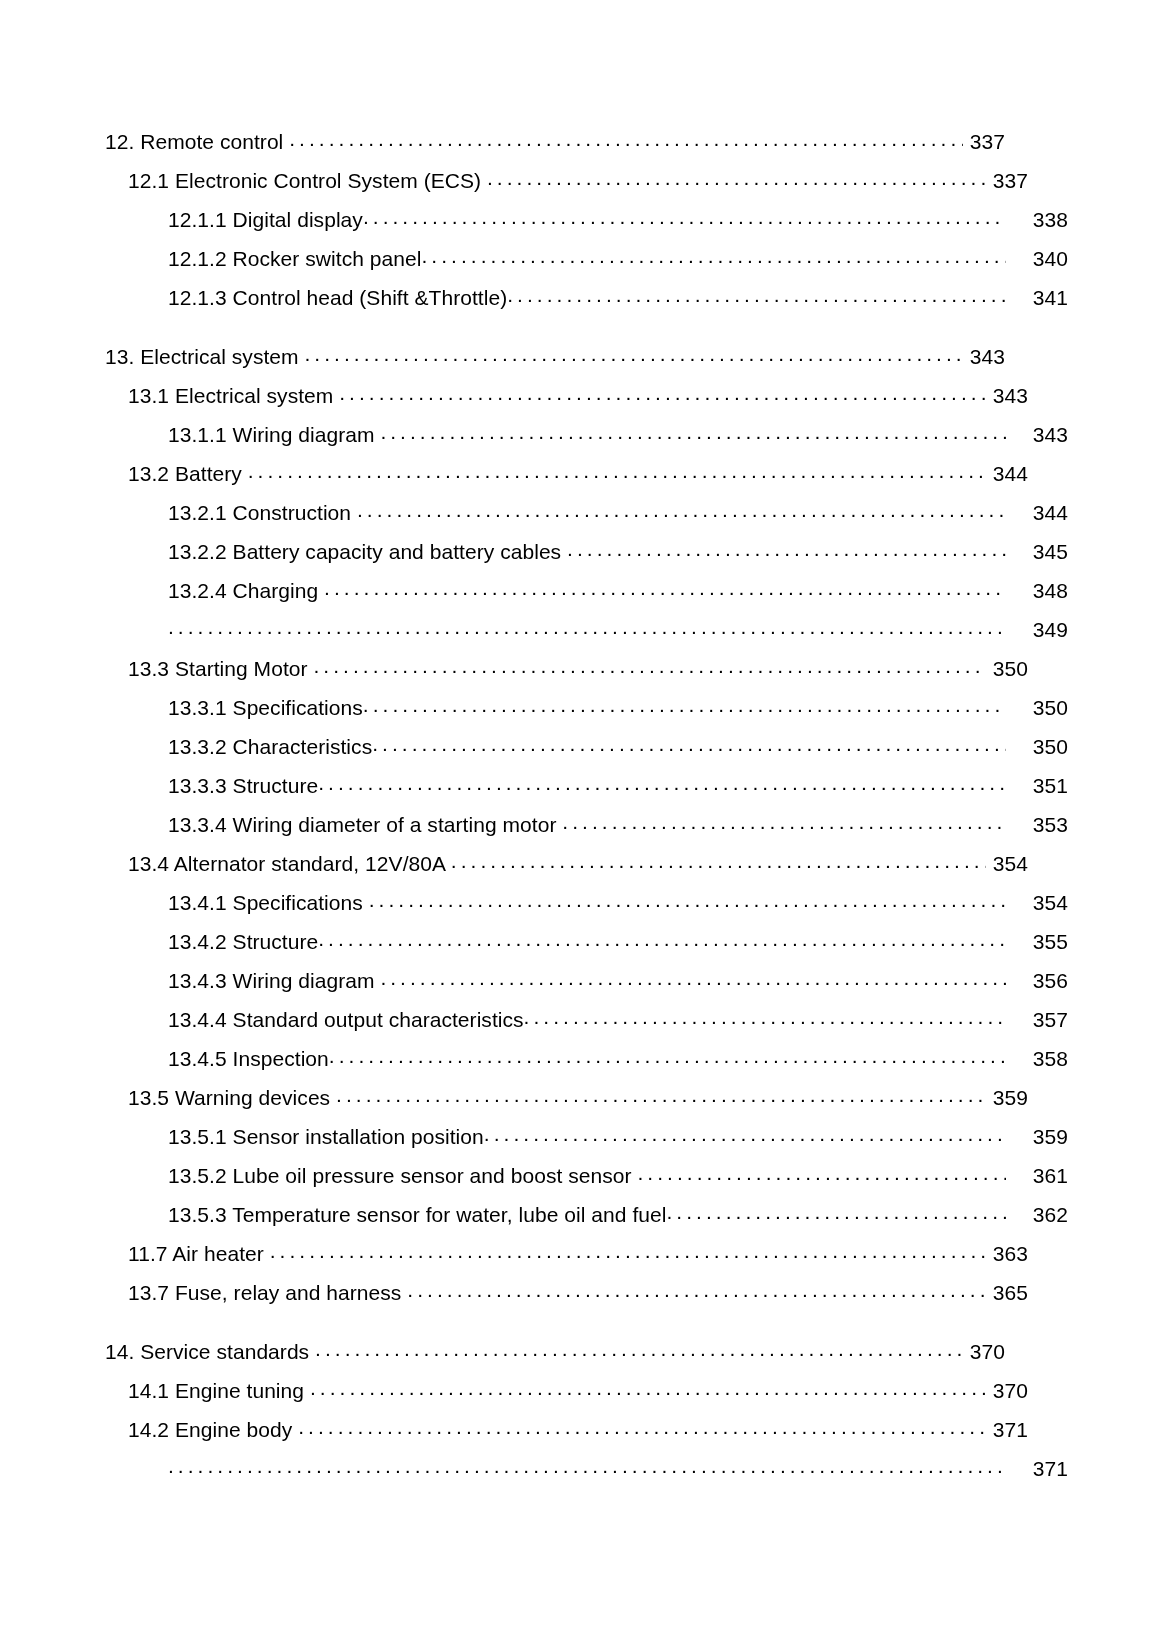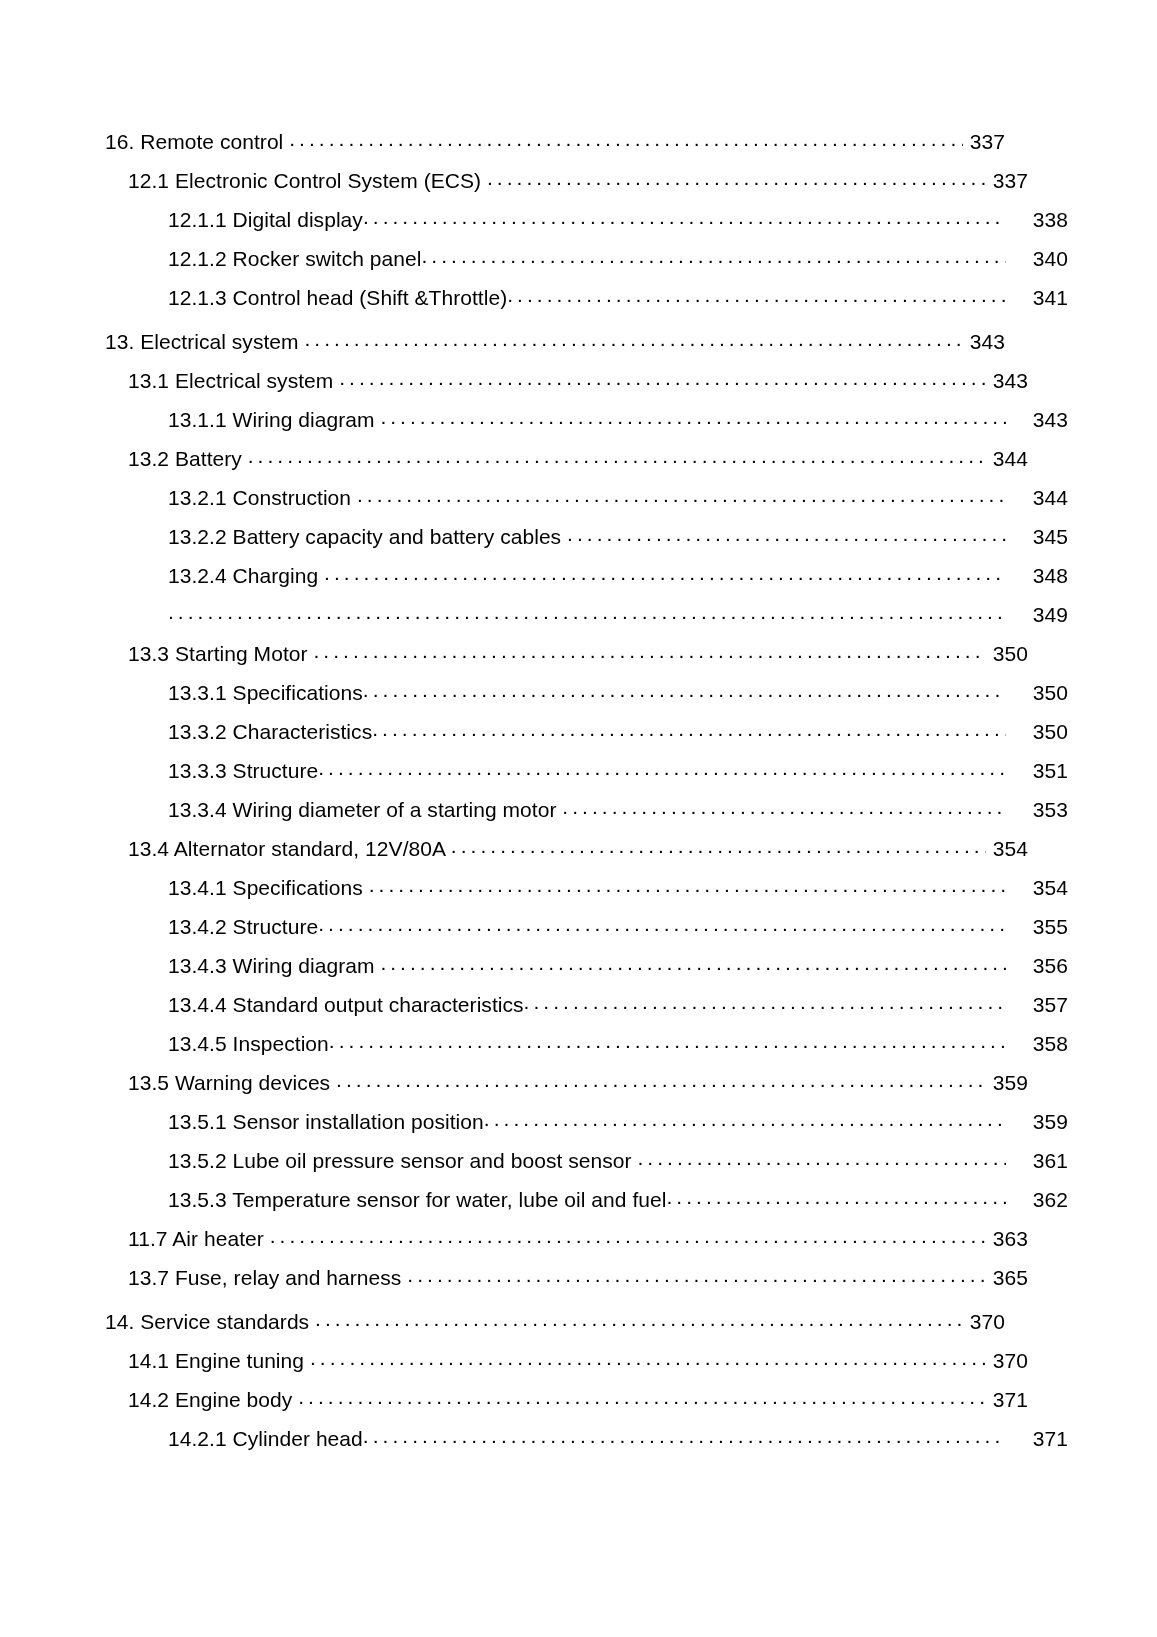--- a/index.html
+++ b/index.html
@@ -31,21 +31,21 @@
     align-items: baseline;
     width: 100%;
     font-size: 21px;
     line-height: 39px;
     height: 39px;
     white-space: nowrap;
     color: #000000;
   }
   
   .toc-entry.chapter-gap {
-    margin-top: 5px;
+    margin-top: 20px;
   }
   
   .toc-entry.level-1 { padding-left: 0px; }
   .toc-entry.level-2 { padding-left: 23px; }
   .toc-entry.level-3 { padding-left: 63px; }
 
   .entry-title {
     flex: 0 0 auto;
     letter-spacing: 0.05px;
   }
@@ -85,21 +85,21 @@
   .page-number.gap-before {
     margin-left: 20px;
   }
 </style>
 </head>
 <body>
 
 <div class="page">
   <div class="toc" id="toc-list">
       <div class="toc-entry level-1">
-        <span class="entry-title with-space">16. Remote control</span>
+        <span class="entry-title with-space">12. Remote control</span>
         <span class="leader"></span>
         <span class="page-number">337</span>
       </div>
       <div class="toc-entry level-2">
         <span class="entry-title with-space">12.1 Electronic Control System (ECS)</span>
         <span class="leader"></span>
         <span class="page-number">337</span>
       </div>
       <div class="toc-entry level-3">
         <span class="entry-title">12.1.1 Digital display</span>
@@ -249,18 +249,17 @@
         <span class="entry-title with-space">14.1 Engine tuning</span>
         <span class="leader"></span>
         <span class="page-number">370</span>
       </div>
       <div class="toc-entry level-2">
         <span class="entry-title with-space">14.2 Engine body</span>
         <span class="leader"></span>
         <span class="page-number">371</span>
       </div>
       <div class="toc-entry level-3">
-        <span class="entry-title">14.2.1 Cylinder head</span>
         <span class="leader"></span>
         <span class="page-number gap-before">371</span>
       </div>
     </div>
 </div>
 
 </body></html>

